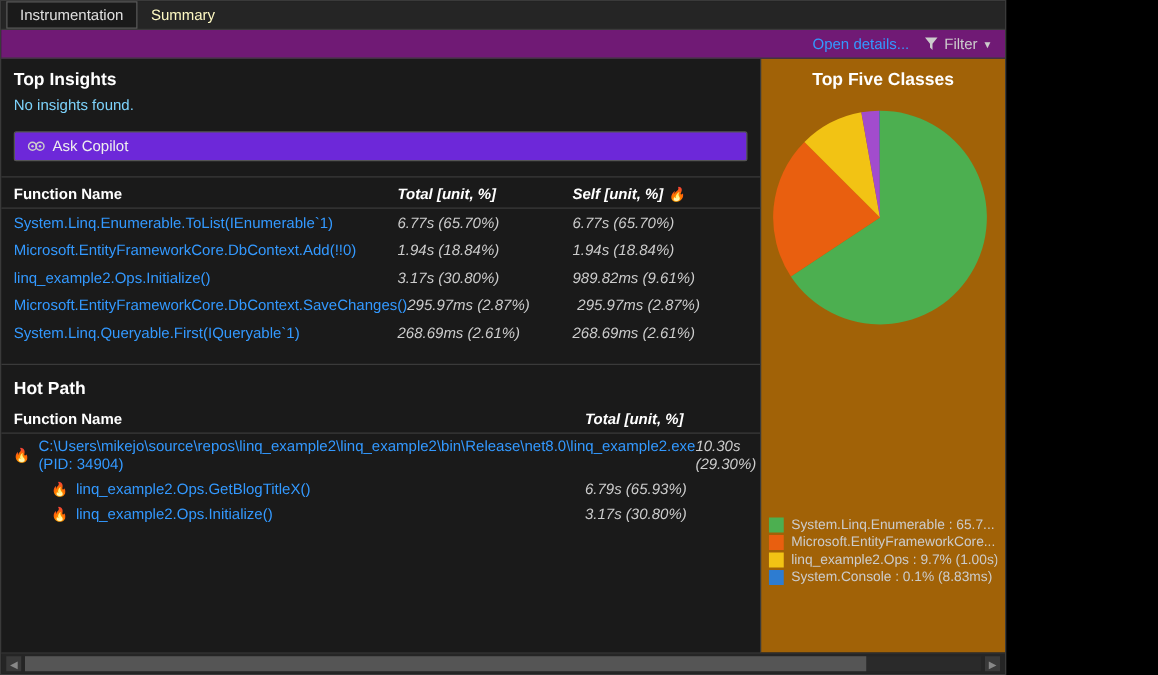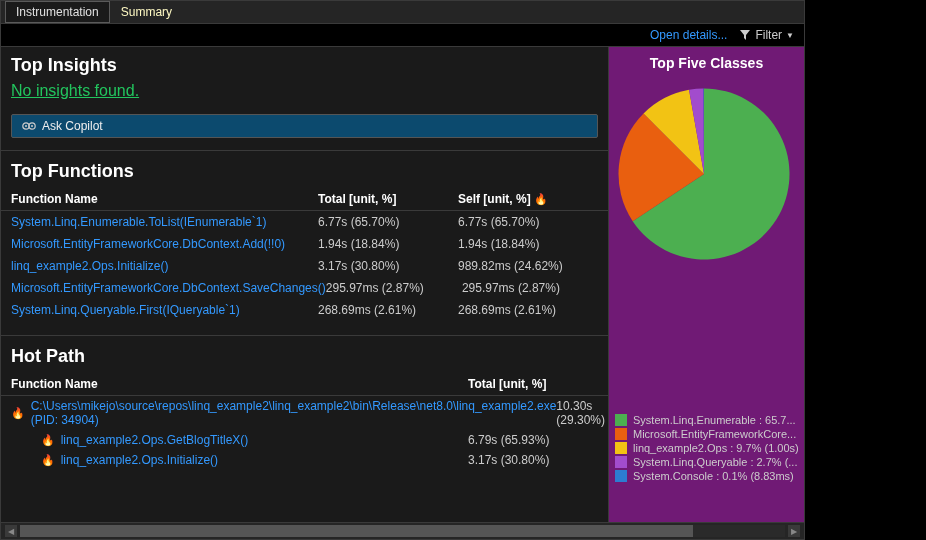--- a/index.html
+++ b/index.html
@@ -34,63 +34,63 @@
 .tab.active {
   background: #1a1a1a;
   border: 1px solid #5a5a5a;
   color: #e0e0e0;
 }
 .toolbar {
   display: flex; justify-content: flex-end; align-items: center;
   padding: 4px 10px;
   gap: 12px;
   border-bottom: 1px solid #3a3a3a;
-  background: #000000;
+  background: #701a75;
 }
 .link { color: #3399ff; cursor: pointer; }
 .filter-btn { color: #ccc; cursor: pointer; display: flex; align-items: center; gap: 4px; }
 .main-split {
   flex: 1; display: flex; overflow: hidden;
   border-bottom: 1px solid #3a3a3a;
 }
 .left-pane {
   flex: 1; display: flex; flex-direction: column;
   overflow: hidden;
   padding-bottom: 6px;
 }
 .right-pane {
   width: 196px;
   border-left: 1px solid #3a3a3a;
-  background: #701a75;
+  background: #a16207;
   display: flex; flex-direction: column;
 }
 .section-title {
-  font-size: 18px; font-weight: bold; color: #fff;
+  font-size: 14px; font-weight: bold; color: #fff;
   padding: 8px 10px 6px 10px;
 }
-.insights { padding: 0 10px 8px 10px; color: #22c55e; font-size: 16px; text-decoration: underline; }
+.insights { padding: 0 10px 8px 10px; color: #7dd3fc; font-size: 12px; }
 .copilot-btn {
   display: inline-flex; align-items: center; gap: 6px;
-  background: #0c4a6e; border: 1px solid #555;
+  background: #6d28d9; border: 1px solid #555;
   padding: 4px 10px; margin: 6px 10px 10px 10px;
   cursor: pointer; color: #eee; border-radius: 2px;
   font-size: 12px;
 }
 .divider { height: 1px; background: #3a3a3a; margin: 2px 0; }
 
 .table { width: 100%; }
 .thead, .trow {
   display: flex; align-items: center;
   padding: 4px 10px;
   font-size: 12px;
 }
 .thead { font-weight: bold; color: #fff; border-bottom: 1px solid #3a3a3a; }
 .col-fn { flex: 1; }
-.col-total { width: 140px; }
-.col-self { width: 140px; display: flex; align-items: center; gap: 4px; }
+.col-total { width: 140px; font-style: italic; }
+.col-self { width: 140px; display: flex; align-items: center; gap: 4px; font-style: italic; }
 .trow .col-fn { color: #3399ff; cursor: pointer; }
 .trow .col-total, .trow .col-self { color: #ccc; }
 
 .hotpath .thead .col-fn { flex: 1; }
 .hotpath .thead .col-total { width: 130px; }
 .hotrow { display: flex; align-items: center; padding: 3px 10px; font-size: 12px; }
 .hotrow .col-fn { flex: 1; color: #3399ff; display: flex; align-items: center; gap: 6px; }
 .hotrow .col-total { width: 130px; color: #ccc; }
 .flame { color: #e66a1e; font-size: 11px; }
 
@@ -144,21 +144,20 @@
             <circle cx="4" cy="7" r="3.2" fill="none" stroke="#ccc" stroke-width="1.2"></circle>
             <circle cx="10" cy="7" r="3.2" fill="none" stroke="#ccc" stroke-width="1.2"></circle>
             <circle cx="4" cy="7" r="1" fill="#ccc"></circle>
             <circle cx="10" cy="7" r="1" fill="#ccc"></circle>
           </svg>
         <span>Ask Copilot</span>
       </button>
 
       <div class="divider"></div>
 
-      <div class="section-title">Top Functions</div>
       <div class="table">
         <div class="thead">
           <div class="col-fn">Function Name</div>
           <div class="col-total">Total [unit, %]</div>
           <div class="col-self">
             <span>Self [unit, %]</span>
             <span class="flame">🔥</span>
           </div>
         </div>
         <div id="tf-rows">
@@ -168,21 +167,21 @@
               <div class="col-self">6.77s (65.70%)</div>
             </div>
             <div class="trow">
               <div class="col-fn">Microsoft.EntityFrameworkCore.DbContext.Add(!!0)</div>
               <div class="col-total">1.94s (18.84%)</div>
               <div class="col-self">1.94s (18.84%)</div>
             </div>
             <div class="trow">
               <div class="col-fn">linq_example2.Ops.Initialize()</div>
               <div class="col-total">3.17s (30.80%)</div>
-              <div class="col-self">989.82ms (24.62%)</div>
+              <div class="col-self">989.82ms (9.61%)</div>
             </div>
             <div class="trow">
               <div class="col-fn">Microsoft.EntityFrameworkCore.DbContext.SaveChanges()</div>
               <div class="col-total">295.97ms (2.87%)</div>
               <div class="col-self">295.97ms (2.87%)</div>
             </div>
             <div class="trow">
               <div class="col-fn">System.Linq.Queryable.First(IQueryable`1)</div>
               <div class="col-total">268.69ms (2.61%)</div>
               <div class="col-self">268.69ms (2.61%)</div>
@@ -242,24 +241,20 @@
           </div>
           <div class="legend-row">
             <span class="legend-sw" style="background:#e95f0f"></span>
             <span>Microsoft.EntityFrameworkCore...</span>
           </div>
           <div class="legend-row">
             <span class="legend-sw" style="background:#f2c314"></span>
             <span>linq_example2.Ops : 9.7% (1.00s)</span>
           </div>
           <div class="legend-row">
-            <span class="legend-sw" style="background:#a24ccd"></span>
-            <span>System.Linq.Queryable : 2.7% (...</span>
-          </div>
-          <div class="legend-row">
             <span class="legend-sw" style="background:#2d7cd1"></span>
             <span>System.Console : 0.1% (8.83ms)</span>
           </div>
         </div>
     </div>
   </div>
 
   <div class="scrollbar-horiz">
     <div class="sb-btn">◀</div>
     <div class="sb-track">

